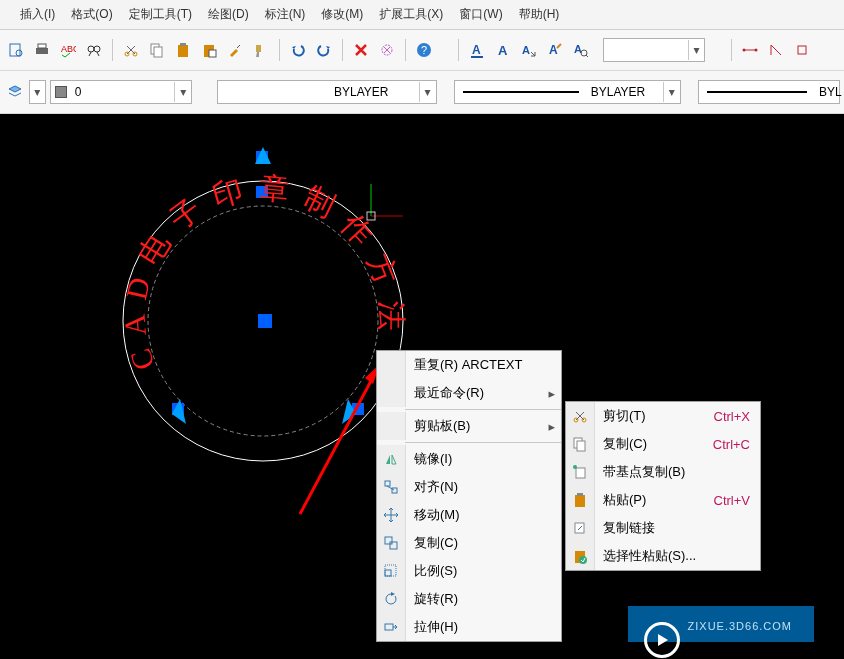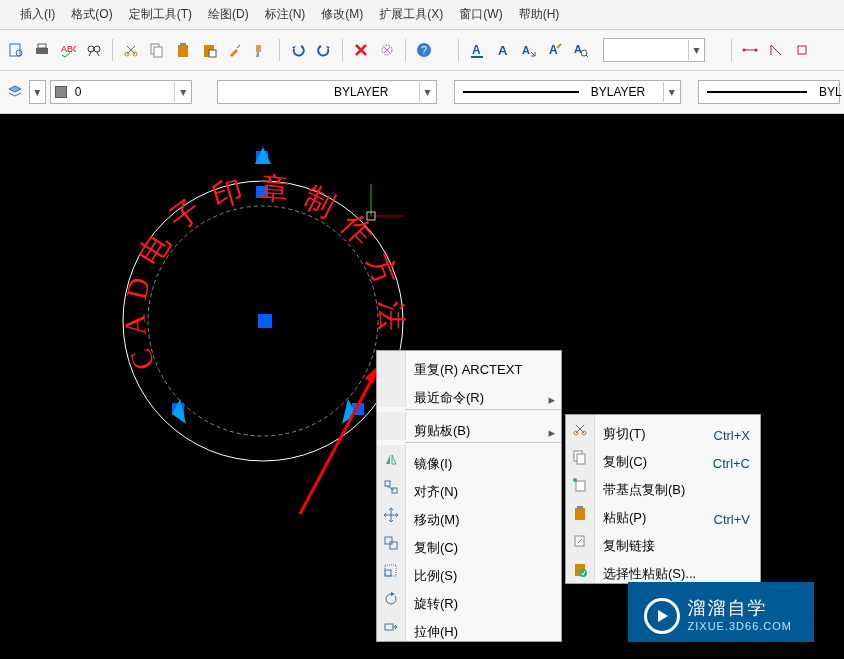--- a/index.html
+++ b/index.html
@@ -9,30 +9,30 @@
 .tool-row1{height:34px}
 .tool-row2{height:36px}
 .tb-btn{width:22px;height:22px;display:flex;align-items:center;justify-content:center;border:1px solid transparent;border-radius:2px;cursor:pointer}
 .tb-sep{width:1px;height:22px;background:#c8c8c8;margin:0 4px}
 .drop-combo{display:flex;align-items:center;border:1px solid #b0b0b0;background:#fff;height:22px}
 .drop-combo .label{padding:0 4px}
 .drop-arrow{width:16px;height:20px;display:flex;align-items:center;justify-content:center;border-left:1px solid #c8c8c8;color:#555}
 .canvas-wrap{position:relative;width:844px;height:548px;background:#000}
 svg.canvas{position:absolute;left:0;top:0}
 .ctx-menu{position:absolute;background:#f7f7f7;border:1px solid #a0a0a0;box-shadow:2px 2px 6px rgba(0,0,0,.3);font-size:13px}
-.ctx-menu .row{display:flex;align-items:flex-end;height:28px;position:relative}
+.ctx-menu .row{display:flex;align-items:center;height:28px;position:relative}
 .ctx-menu .icon-col{width:28px;height:28px;display:flex;align-items:center;justify-content:center;background:#eee;border-right:1px solid #dcdcdc}
 .ctx-menu .lbl{flex:1;padding:0 30px 0 8px;white-space:nowrap}
-.ctx-menu .shortcut{padding-right:10px;color:#0c4a6e}
+.ctx-menu .shortcut{padding-right:10px;color:#be185d}
 .ctx-menu .sub-arrow{position:absolute;right:6px;color:#555}
 .ctx-menu .sep{height:1px;background:#c8c8c8;margin:2px 0 2px 28px}
 .ctx-menu .highlighted{background:linear-gradient(#ffe06a,#ffc018);}
 .ctx-menu .red-outline{outline:3px solid #ff0000;outline-offset:-1px}
 .main-ctx{left:376px;top:236px;width:184px}
-.sub-ctx{left:565px;top:300px;width:194px}
+.sub-ctx{left:565px;top:287px;width:194px}
 .watermark{position:absolute;right:30px;bottom:20px;background:#005a96;color:#fff;padding:14px 22px 10px 60px;font-size:18px;letter-spacing:2px}
 .watermark .url{font-size:11px;letter-spacing:1px;color:#bde0f5;margin-top:0}
 .watermark .play{position:absolute;left:16px;top:16px;width:30px;height:30px;border:3px solid #fff;border-radius:50%;display:flex;align-items:center;justify-content:center}
 .watermark .play::after{content:"";border-left:10px solid #fff;border-top:6px solid transparent;border-bottom:6px solid transparent;margin-left:3px}
 .tiny-icon{width:16px;height:16px}
 .line-sample{width:116px;height:2px;background:#000;position:relative;top:0}
 .layer-led{width:10px;height:10px;background:#888;border:1px solid #555;margin:0 4px}
 </style>
 </head>
 <body>
@@ -424,17 +424,16 @@
             <circle cx="11" cy="12" r="4" fill="#3a7"></circle>
             <path d="M9 12 L11 14 L13 10" stroke="#fff" fill="none"></path>
           </svg>
         </div>
     <div class="lbl">选择性粘贴(S)...</div>
   </div>
 </div>
 
 <div class="watermark">
   <div class="play"></div>
-  <div>溜溜自学</div>
   <div class="url">ZIXUE.3D66.COM</div>
 </div>
 
 </div>
 
 </body></html>

